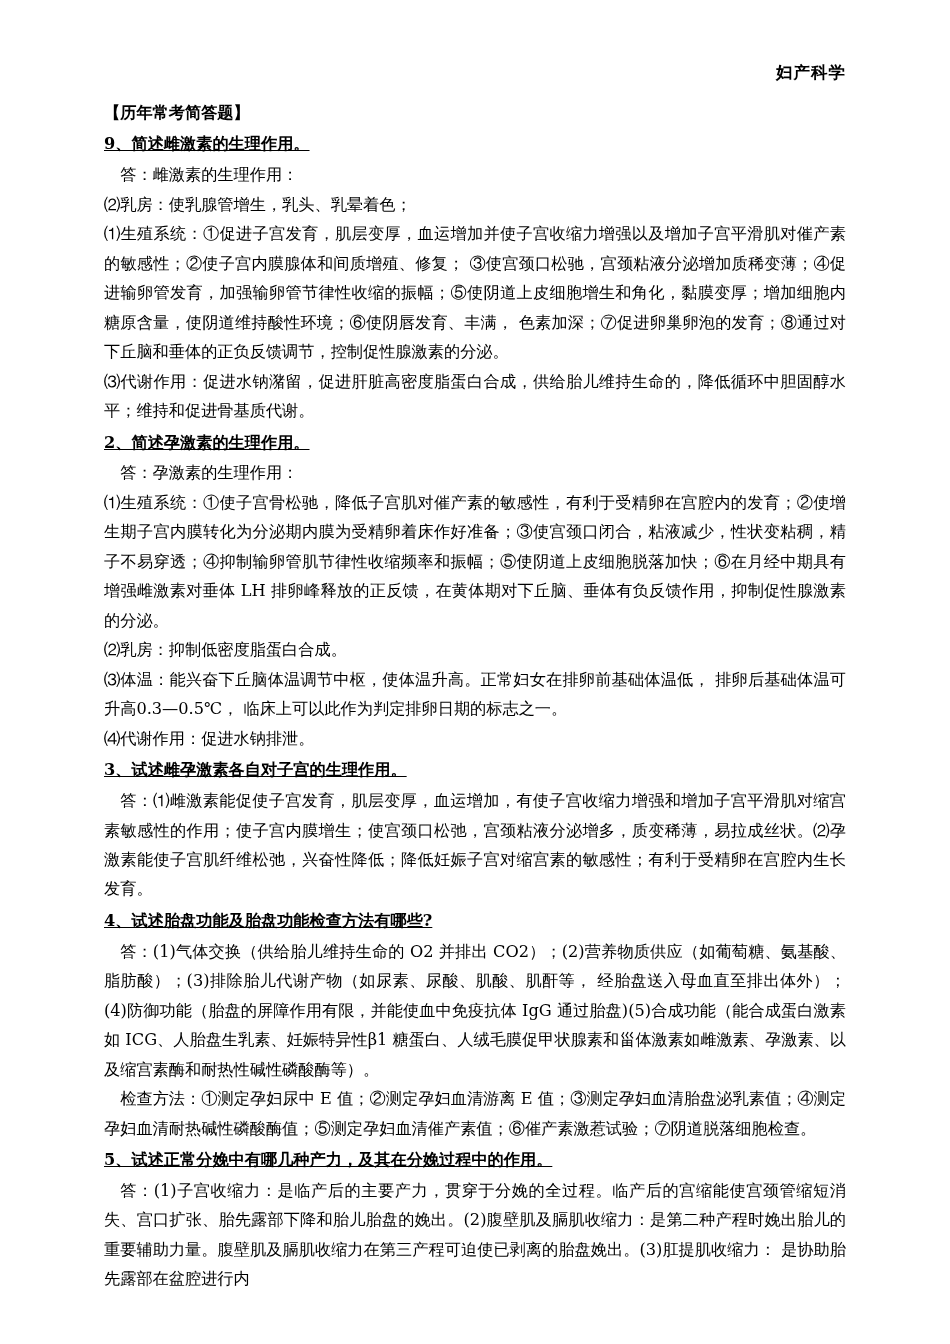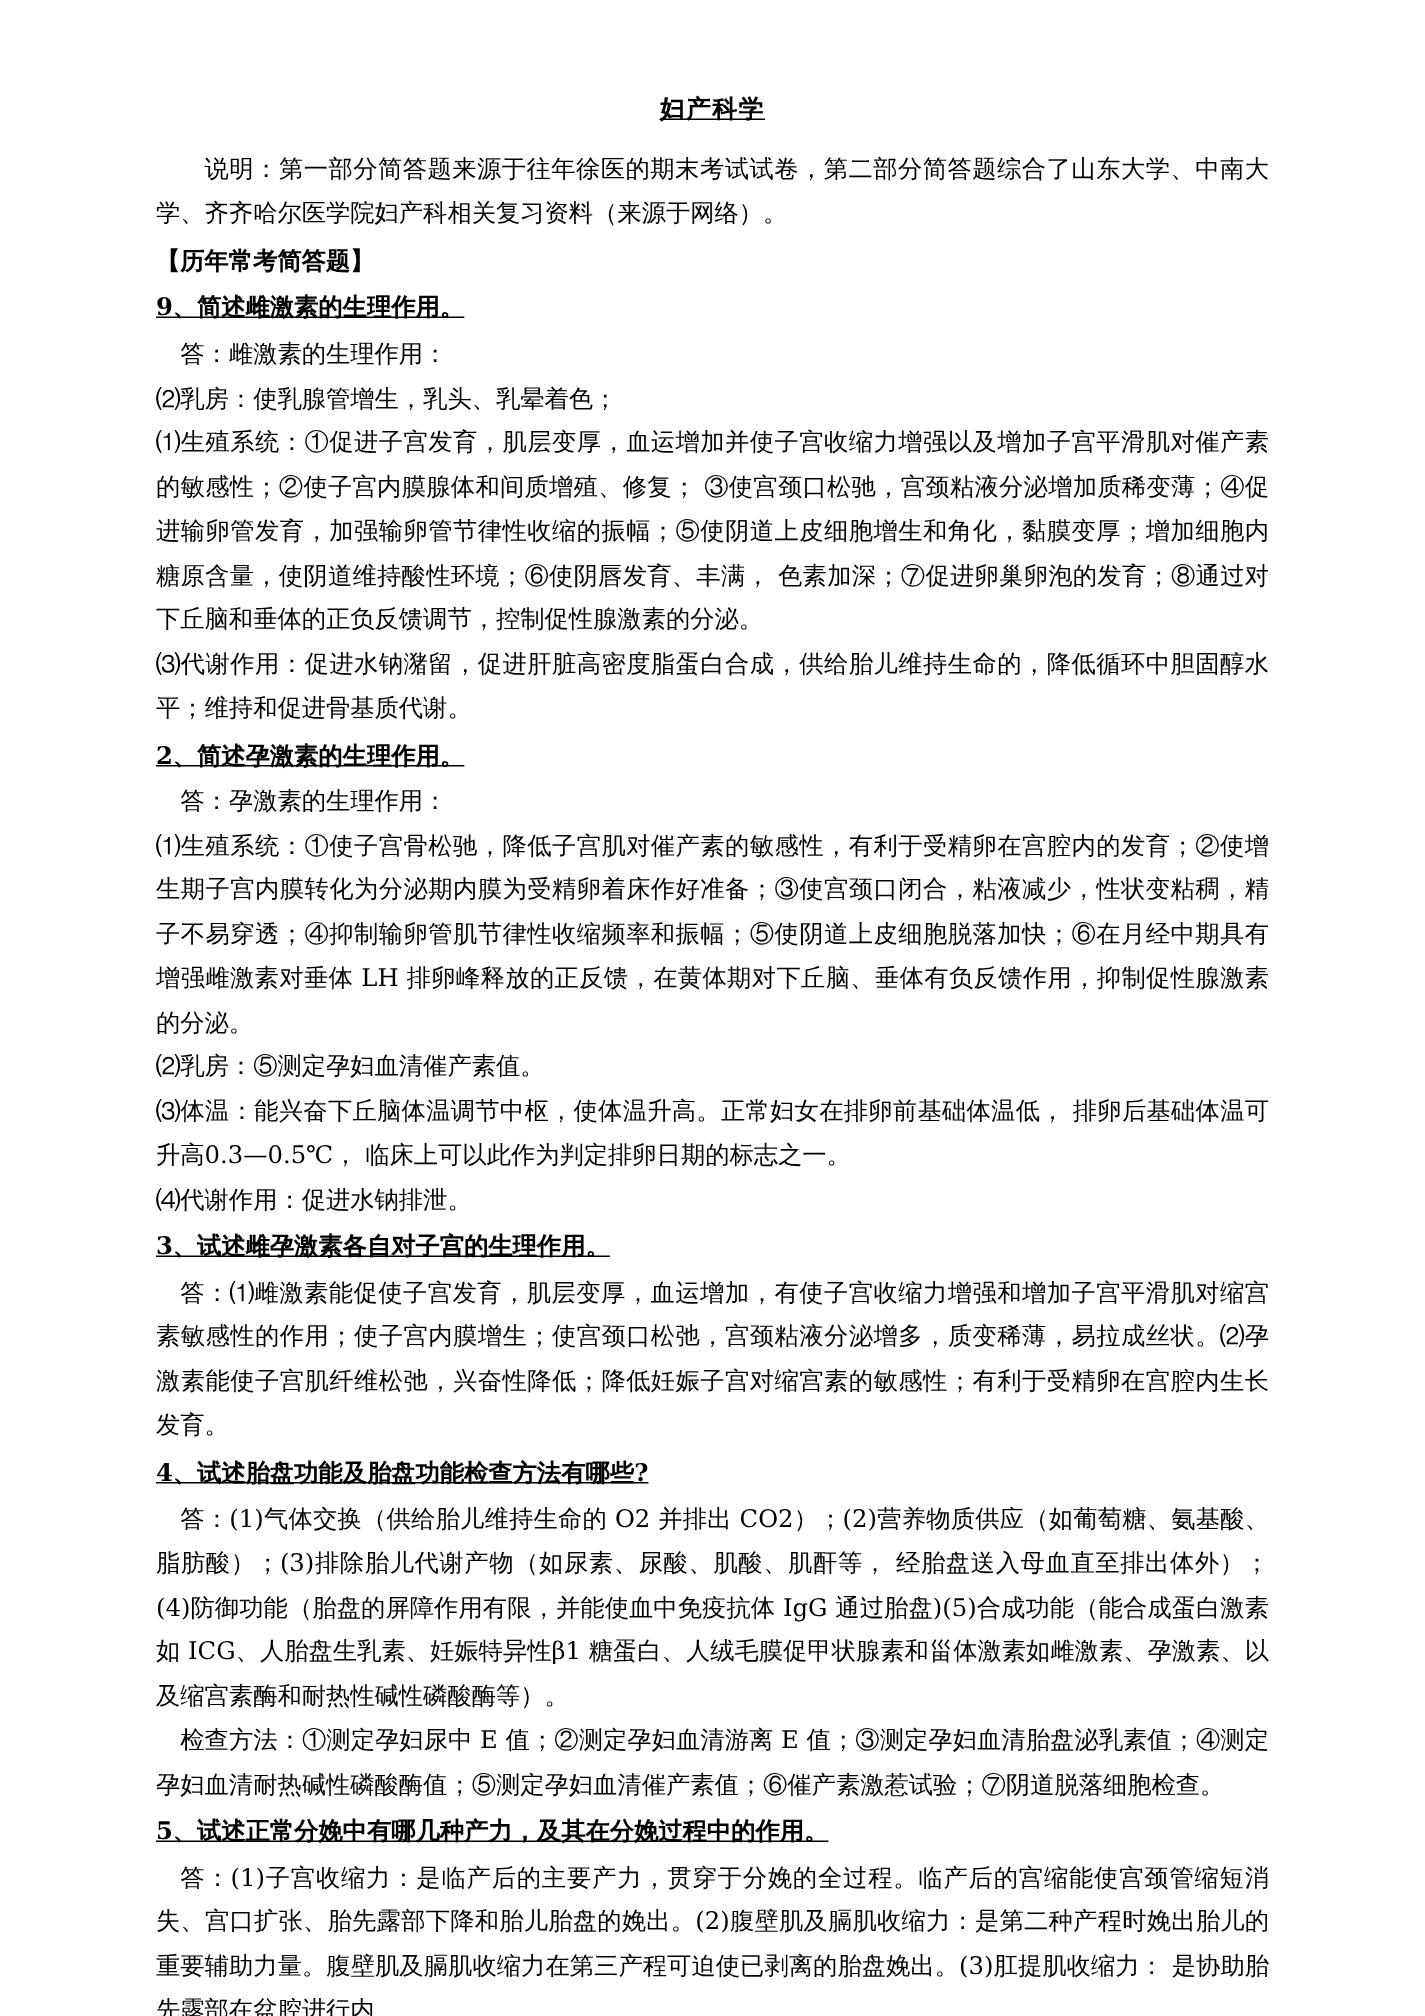--- a/index.html
+++ b/index.html
@@ -14,26 +14,25 @@
     color: #000000;
   }
   .page {
     width: 950px;
     min-height: 1344px;
     box-sizing: border-box;
     padding: 62px 104px 20px 104px;
     background: #fff;
   }
   .doc-title {
-    text-align: center;
+    text-align: right;
     font-size: 16.5px;
     font-weight: bold;
     margin: 0 0 14px 0;
     letter-spacing: 1px;
-    text-decoration: underline;
   }
   p {
     margin: 0;
     font-size: 16.2px;
     line-height: 1.82;
     text-align: justify;
     text-justify: inter-ideograph;
   }
   .indent {
     text-indent: 2em;
@@ -58,37 +57,36 @@
     text-indent: 1em;
   }
 </style>
 </head>
 <body>
 
 <div class="page">
 
   <div class="doc-title">妇产科学</div>
 
-  <p class="indent">说明：第一部分简答题来源于往年徐医的期末考试试卷，第二部分简答题综合了山东大学、中南大学、齐齐哈尔医学院妇产科相关复习资料（来源于网络）。</p>
 
   <p class="bracket-head">【历年常考简答题】</p>
 
   <div class="q-head-wrap">
     <div class="q-head">9、简述雌激素的生理作用。</div>
     <p class="ans">答：雌激素的生理作用：</p>
     <p>⑵乳房：使乳腺管增生，乳头、乳晕着色；</p>
     <p>⑴生殖系统：①促进子宫发育，肌层变厚，血运增加并使子宫收缩力增强以及增加子宫平滑肌对催产素的敏感性；②使子宫内膜腺体和间质增殖、修复； ③使宫颈口松驰，宫颈粘液分泌增加质稀变薄；④促进输卵管发育，加强输卵管节律性收缩的振幅；⑤使阴道上皮细胞增生和角化，黏膜变厚；增加细胞内糖原含量，使阴道维持酸性环境；⑥使阴唇发育、丰满， 色素加深；⑦促进卵巢卵泡的发育；⑧通过对下丘脑和垂体的正负反馈调节，控制促性腺激素的分泌。</p>
     <p>⑶代谢作用：促进水钠潴留，促进肝脏高密度脂蛋白合成，供给胎儿维持生命的，降低循环中胆固醇水平；维持和促进骨基质代谢。</p>
   </div>
 
   <div class="q-head-wrap">
     <div class="q-head">2、简述孕激素的生理作用。</div>
     <p class="ans">答：孕激素的生理作用：</p>
     <p>⑴生殖系统：①使子宫骨松驰，降低子宫肌对催产素的敏感性，有利于受精卵在宫腔内的发育；②使增生期子宫内膜转化为分泌期内膜为受精卵着床作好准备；③使宫颈口闭合，粘液减少，性状变粘稠，精子不易穿透；④抑制输卵管肌节律性收缩频率和振幅；⑤使阴道上皮细胞脱落加快；⑥在月经中期具有增强雌激素对垂体 LH 排卵峰释放的正反馈，在黄体期对下丘脑、垂体有负反馈作用，抑制促性腺激素的分泌。</p>
-    <p>⑵乳房：⑤测定孕妇血清催产素值。</p>
+    <p>⑵乳房：抑制低密度脂蛋白合成。</p>
     <p>⑶体温：能兴奋下丘脑体温调节中枢，使体温升高。正常妇女在排卵前基础体温低， 排卵后基础体温可升高0.3—0.5℃， 临床上可以此作为判定排卵日期的标志之一。</p>
     <p>⑷代谢作用：促进水钠排泄。</p>
   </div>
 
   <div class="q-head-wrap">
     <div class="q-head">3、试述雌孕激素各自对子宫的生理作用。</div>
     <p class="ans">答：⑴雌激素能促使子宫发育，肌层变厚，血运增加，有使子宫收缩力增强和增加子宫平滑肌对缩宫素敏感性的作用；使子宫内膜增生；使宫颈口松弛，宫颈粘液分泌增多，质变稀薄，易拉成丝状。⑵孕激素能使子宫肌纤维松弛，兴奋性降低；降低妊娠子宫对缩宫素的敏感性；有利于受精卵在宫腔内生长发育。</p>
   </div>
 
   <div class="q-head-wrap">

